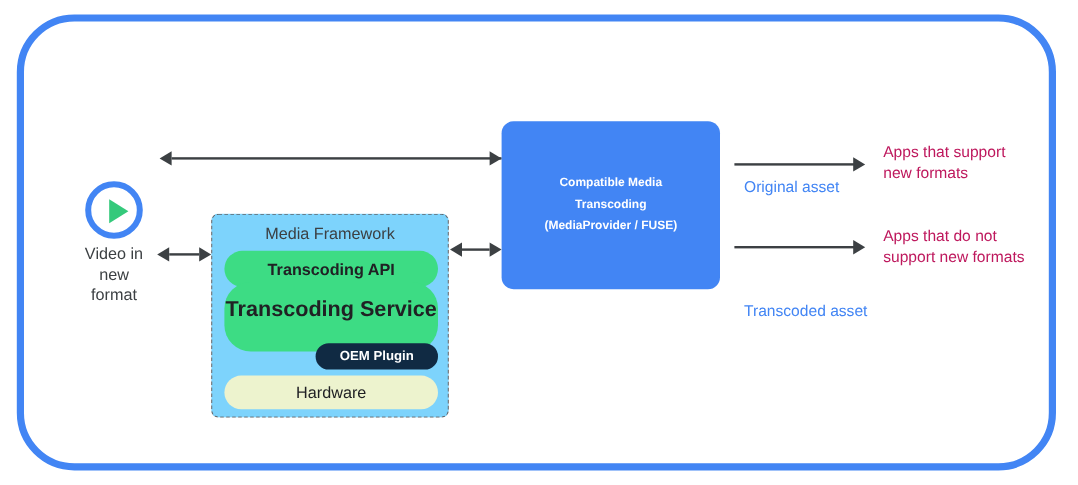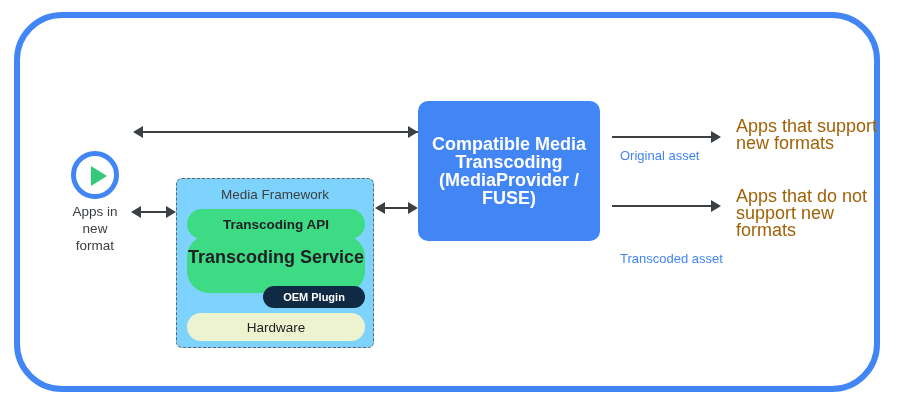--- a/index.html
+++ b/index.html
@@ -159,56 +159,56 @@
   
   #cmt-box {
     position: absolute;
     left: 418px;
     top: 101px;
     width: 182px;
     height: 140px;
     border-radius: 10px;
     background: #4285f4;
     color: #ffffff;
-    font-size: 18px;
+    font-size: 10px;
     font-weight: bold;
     line-height: 18px;
     display: flex;
     align-items: center;
     justify-content: center;
     text-align: center;
     white-space: pre-line;
   }
   
   .asset-label {
     position: absolute;
     font-size: 13px;
     color: #4285f4;
     white-space: nowrap;
     margin-top: 35px;
   }
   .apps-label {
     position: absolute;
-    font-size: 18px;
+    font-size: 13px;
     line-height: 17px;
-    color: #a16207;
+    color: #be185d;
     white-space: pre-line;
   }
 </style>
 </head>
 <body>
 
 <div id="canvas">
 
   <div id="outer-frame"></div>
 
   <div id="video-icon">
     <div class="tri"></div>
   </div>
-  <div id="video-caption">Apps in
+  <div id="video-caption">Video in
 new
 format</div>
 
   <div>
     <div class="arrow-line" style="left:143px; top:131px; width:275px;"></div>
     <div class="arrow-head left" style="left:133px; top:126px;"></div>
     <div class="arrow-head right" style="left:408px; top:126px;"></div>
   </div>
 
   <div>

